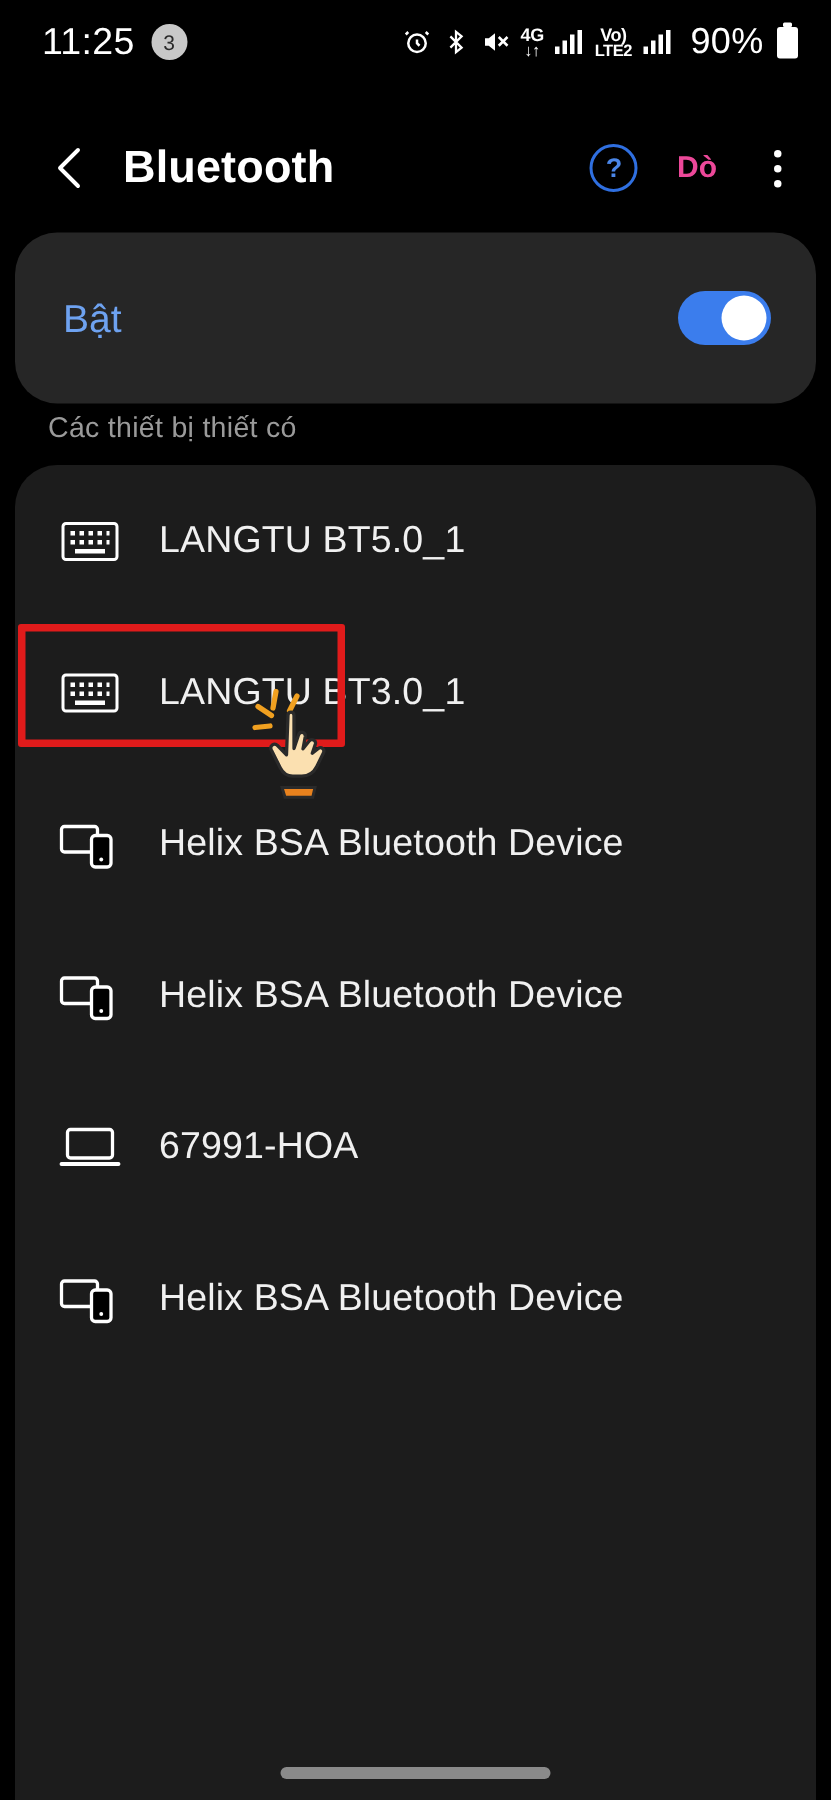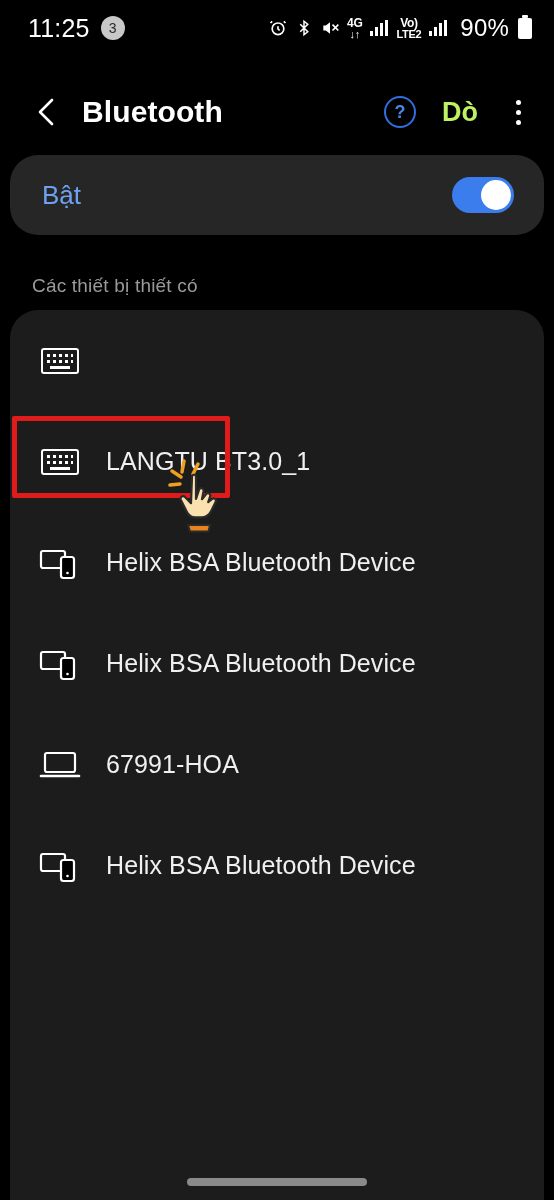--- a/index.html
+++ b/index.html
@@ -50,28 +50,28 @@
     color:#fff; font-size:30px; font-weight:700; margin-left:14px;
     letter-spacing:.1px; white-space:nowrap;
   }
   .appbar-spacer { flex:1; }
   .help-btn {
     width:32px; height:32px; border-radius:50%;
     border:2px solid #2f6fe0; color:#4a86e8;
     display:flex; align-items:center; justify-content:center;
     font-size:18px; font-weight:700; margin-right:26px;
   }
-  .scan-btn { color:#bef264; font-size:27px; font-weight:700; margin-right:26px; white-space:nowrap; }
+  .scan-btn { color:#ec4899; font-size:20px; font-weight:700; margin-right:26px; white-space:nowrap; }
   .menu-btn { width:28px; height:36px; display:flex; flex-direction:column;
     align-items:center; justify-content:center; gap:5px; }
   .menu-dot { width:5px; height:5px; border-radius:50%; background:#fff; }
 
   
   .toggle-card {
-    position:absolute; top:155px; left:10px; width:534px; height:80px;
+    position:absolute; top:155px; left:10px; width:534px; height:114px;
     background:#262626; border-radius:28px;
     display:flex; align-items:center; justify-content:space-between;
     padding:0 30px 0 32px;
   }
   .toggle-label { color:#6ea2f0; font-size:26px; }
   .switch {
     width:62px; height:36px; border-radius:18px; background:#3b7ded;
     position:relative; flex:none;
   }
   .knob {
@@ -218,20 +218,21 @@
             <rect x="31" y="9" width="2" height="3"></rect>
             <rect x="7" y="15" width="3" height="3"></rect>
               <rect x="13" y="15" width="3" height="3"></rect>
             <rect x="19" y="15" width="3" height="3"></rect>
               <rect x="25" y="15" width="3" height="3"></rect>
             <rect x="31" y="15" width="2" height="3"></rect>
             <rect x="10" y="21" width="20" height="3"></rect>
           </g>
         </svg>
       </span>
+      <span class="row-label">LANGTU BT5.0_1</span>
     </div>
 
 
     <div class="row">
       <span class="row-icon">
         <svg width="40" height="32" viewBox="0 0 40 32" fill="none" stroke="#fff" stroke-width="2">
           <rect x="2" y="4" width="36" height="24" rx="2"></rect>
           <g fill="#fff" stroke="none">
             <rect x="7" y="9" width="3" height="3"></rect>
               <rect x="13" y="9" width="3" height="3"></rect>

